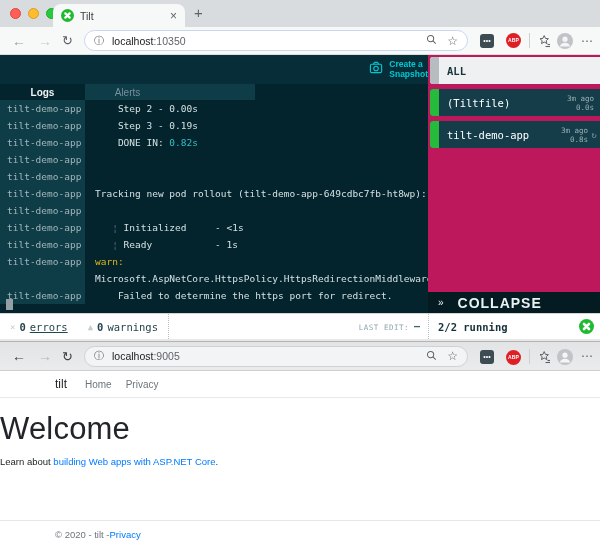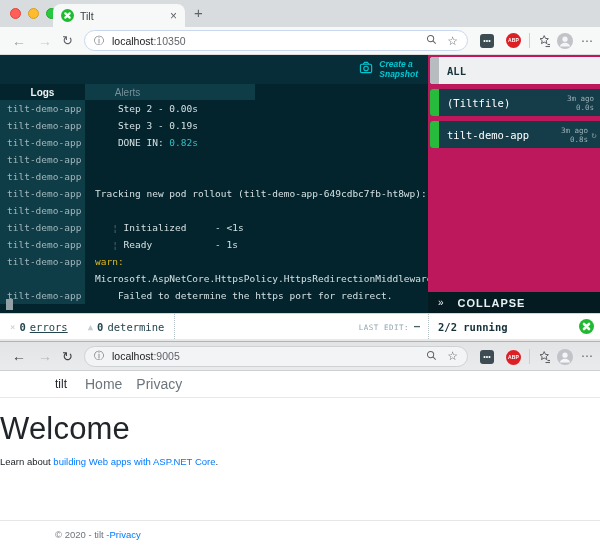--- a/index.html
+++ b/index.html
@@ -48,21 +48,21 @@
   .chromesep { position:absolute; left:529px; width:1px; height:15px; background:#cfcfcf; }
   .bmicon { position:absolute; left:537px; width:14px; height:14px; }
   .avatar { position:absolute; left:557px; width:16px; height:16px; }
   .menudots { position:absolute; left:581px; font-size:12px; color:#5f6368; }
 
   
   .tiltapp { position:absolute; top:55px; left:0; width:600px; height:258px; background:#03242c;
              font-family:"DejaVu Sans Mono", monospace; }
   .theader { position:absolute; top:0; left:0; width:428px; height:29px; background:#072e38;
              display:flex; align-items:center; justify-content:flex-end; }
-  .snapbtn { display:flex; align-items:flex-end; gap:5px; margin-right:10px;font-style:italic; }
+  .snapbtn { display:flex; align-items:flex-end; gap:5px; margin-right:0; }
   .snaptxt { font-family:"Liberation Sans", sans-serif; font-size:8.5px; font-weight:bold;
              line-height:9.5px; color:#00c8d2; }
   .ttabs { position:absolute; top:29px; left:0; height:16px; display:flex;
            font-family:"Liberation Sans", sans-serif; font-size:10px; }
   .ttab { width:85px; height:16px; display:flex; align-items:center; justify-content:center; }
   .ttab.logs { background:#03242c; color:#eef3f4; font-weight:bold; }
   .ttab.alerts { background:#0e3c47; color:#76909a; }
   .ttab.filler { background:#0e3c47; }
   .logwrap { position:absolute; top:45px; left:0; width:428px; bottom:0; overflow:hidden; }
   .lrow { display:flex; min-height:17px; }
@@ -81,21 +81,21 @@
   .card-all .rname { color:#16333b; font-weight:bold; }
   .card-res { background:#143d49; }
   .card-res .strip { background:#26bb3c; }
   .rname { font-size:10.5px; color:#fff; margin-left:8px; flex:1; white-space:nowrap; }
   .rtimes { text-align:right; font-size:7.5px; line-height:9px; color:#9db0b6; margin-right:6px; }
   .rspin { position:absolute; right:3px; top:9px; font-size:9px; color:#7e949b; }
   .collapsebar { position:absolute; left:0; right:0; bottom:0; height:21px; background:#041b22;
                  display:flex; align-items:center; padding-left:10px;
                  font-family:"Liberation Sans", sans-serif; color:#e9f1f3; }
   .collapsebar .chev { font-size:10px; margin-right:6px; }
-  .collapsebar .clabel { font-size:11px; font-weight:bold; letter-spacing:1px;padding-left:8px; }
+  .collapsebar .clabel { font-size:14px; font-weight:bold; letter-spacing:1px;padding-left:8px; }
 
   
   .statusbar { position:absolute; top:313px; left:0; width:600px; height:26px; background:#fff;
                border-top:1px solid #d4d4d4; display:flex; align-items:center;
                font-family:"DejaVu Sans Mono", monospace; font-size:10.5px; color:#24454d; }
   .sgroup { display:flex; align-items:center; gap:4px; padding:0 10px; height:100%; }
   .sicon { color:#c3ced2; font-size:9px; }
   .scount { font-weight:bold; }
   .sdiv { border-left:1px dotted #b4c2c6; height:100%; }
   .ssp { flex:1; }
@@ -103,21 +103,21 @@
   .lelabel { font-size:7.5px; letter-spacing:0.5px; color:#8fa6ad; }
   .levalue { font-size:10px; font-weight:bold; color:#44626b; }
   .runsec { width:172px; height:100%; border-left:1px dotted #b4c2c6; display:flex;
             align-items:center; padding:0 6px 0 9px; }
   .runlabel { flex:1; font-weight:bold; color:#15323a; }
 
   
   .navbar2 { position:absolute; top:30px; left:0; width:600px; height:27px; background:#fff;
              border-bottom:1px solid #e8e8e8; display:flex; align-items:center; padding-left:55px; }
   .brand { font-size:12px; color:#212529; margin-right:18px; }
-  .navlink { font-size:14px; color:#6c757d; margin-right:14px; }
+  .navlink { font-size:10px; color:#6c757d; margin-right:14px; }
   .content2 { position:absolute; top:57px; left:0; width:600px; }
   .welcome { font-size:31px; font-weight:400; color:#212529; margin-top:13px; letter-spacing:0.2px; }
   .subline { font-size:9.5px; color:#212529; margin-top:9px; }
   .bluelink { color:#007bff; text-decoration:none; }
   .footer2 { position:absolute; bottom:0; left:0; width:600px; height:27px;
              border-top:1px solid #e6e6e6; display:flex; align-items:center; padding-left:55px;
              font-size:9.5px; color:#6c757d; }
 </style>
 </head>
 <body>
@@ -280,21 +280,21 @@
 
   <div class="statusbar">
     <div class="sgroup">
       <span class="sicon">×</span>
       <span class="scount">0</span>
       <span style="text-decoration:underline;">errors</span>
     </div>
     <div class="sgroup">
       <span class="sicon">▲</span>
       <span class="scount">0</span>
-      <span>determine</span>
+      <span>warnings</span>
     </div>
     <div class="sdiv"></div>
     <div class="ssp"></div>
     <div class="lastedit">
       <span class="lelabel">LAST EDIT:</span>
       <span class="levalue">—</span>
     </div>
     <div class="runsec">
       <span class="runlabel">2/2 running</span>
       <span style="display:inline-flex;">

